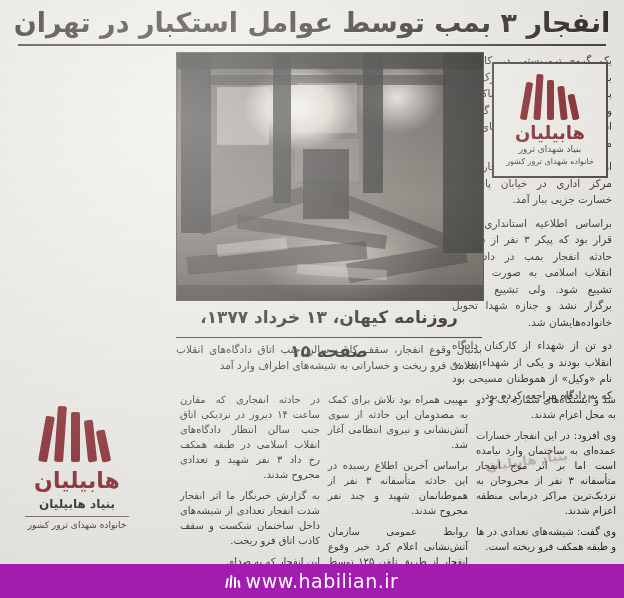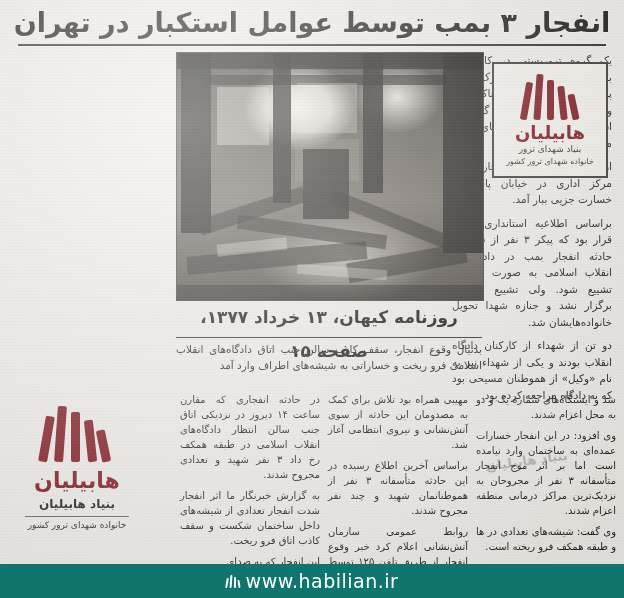--- a/index.html
+++ b/index.html
@@ -305,21 +305,21 @@
     pointer-events: none;
   }
 
   
   .footer {
     position: absolute;
     left: 0;
     bottom: 0;
     width: 624px;
     height: 34px;
-    background: #0f766e;
+    background: #a21caf;
     color: #ffffff;
     display: flex;
     align-items: center;
     justify-content: center;
     z-index: 50;
   }
   .footer-url {
     font-family: "DejaVu Sans", sans-serif;
     font-size: 19px;
     letter-spacing: 0.5px;

